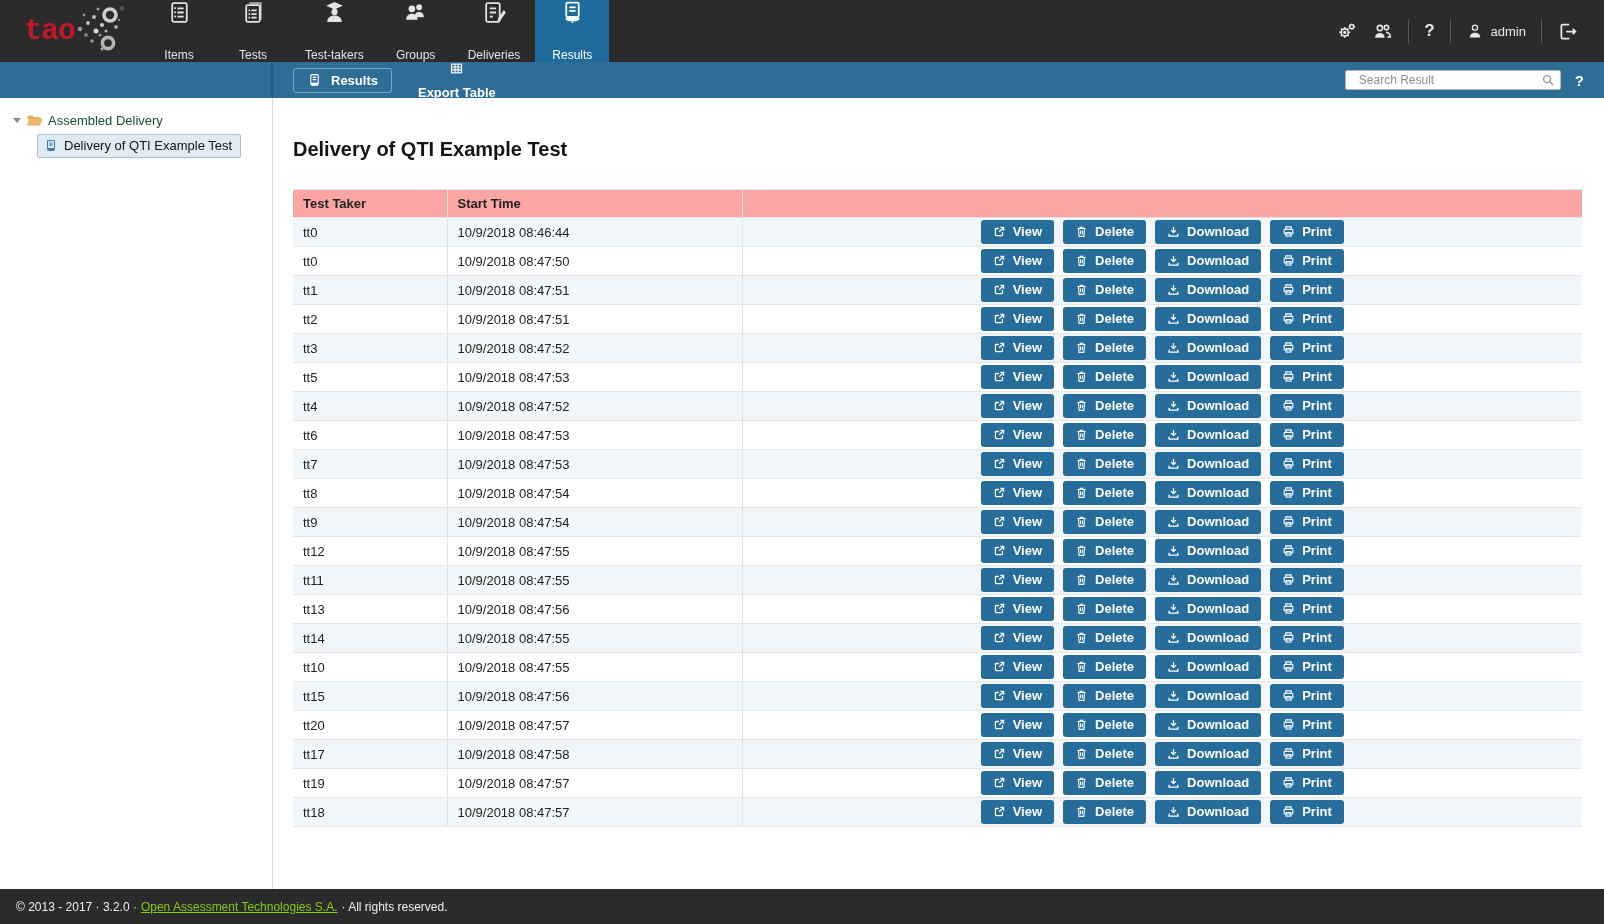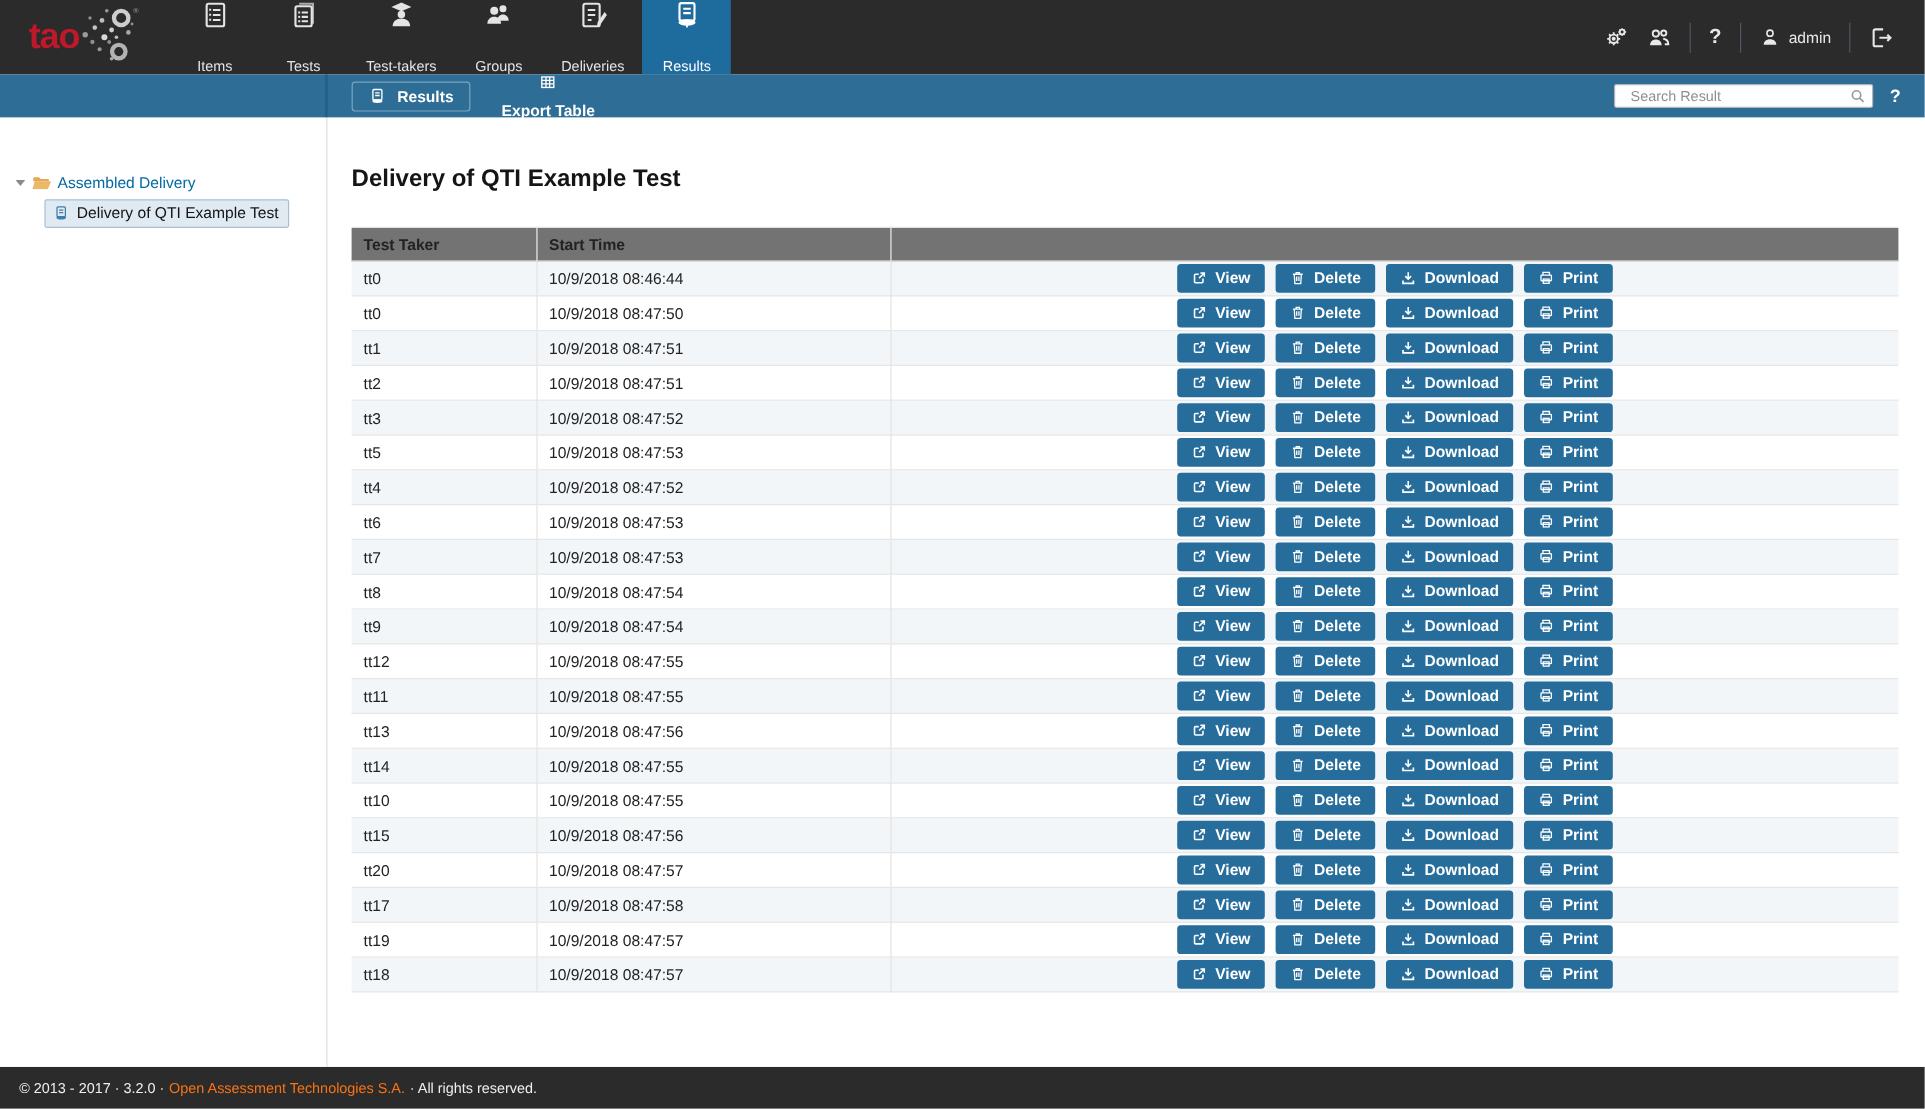--- a/index.html
+++ b/index.html
@@ -2,21 +2,21 @@
 <html><head>
 <meta charset="utf-8">
 <style>
   * { margin:0; padding:0; box-sizing:border-box; }
   html,body { width:1604px; height:924px; }
   body { font-family:"Liberation Sans", sans-serif; background:#fff; overflow:hidden; }
 
   
   .topnav { height:62px; background:#2b2b2b; display:flex; align-items:stretch; color:#e8e8e8; }
   .logo { display:flex; align-items:center; padding-left:24px; width:142px; cursor:pointer; }
-  .logo-text { color:#c0182b; font-size:30px; font-weight:bold; letter-spacing:-1px; line-height:1; }
+  .logo-text { color:#c0182b; font-size:30px; font-weight:bold; letter-spacing:-1px; line-height:1;font-family:Liberation Mono, monospace; }
   .logo-dots { margin-left:-4px; margin-top:-4px; }
   .nav-items { display:flex; }
   .nav-item { display:flex; flex-direction:column; align-items:center; justify-content:space-between; gap:5px;
               padding:0 15px; min-width:74px; font-size:12px; cursor:pointer; color:#e4e4e4; }
   .nav-item svg { width:25px; height:25px; display:block; }
   .nav-item.active { background:#1e6b9e; color:#fff; }
   .topnav-right { margin-left:auto; display:flex; align-items:center; gap:15px; padding-right:26px; }
   .topnav-right .sep { width:1px; height:25px; background:#5d4f62; }
   .icon-btn { display:flex; align-items:center; cursor:pointer; color:#e8e8e8; }
   .icon-btn svg { width:21px; height:21px; }
@@ -36,53 +36,53 @@
   .toolbar-search input { width:216px; height:20px; border:1px solid #b5b5b5; border-radius:2px;
       font-family:inherit; font-size:12px; padding:0 26px 0 13px; color:#333; outline:none; }
   .toolbar-search input::placeholder { color:#8f8f8f; }
   .search-glyph { position:absolute; right:6px; top:3px; width:14px; height:14px; cursor:pointer; }
   .toolbar-help { font-size:15px; font-weight:bold; margin-left:14px; cursor:pointer; }
 
   
   .body-row { display:flex; height:791px; }
   .sidebar { width:273px; flex:none; background:#fff; border-right:1px solid #d8d8d8; display:flex; flex-direction:column; }
   .tree { height:157px; flex:none; padding:15px 10px 0 13px; }
-  .tree-root { display:flex; align-items:center; gap:5px; font-size:13px; color:#0369a1; cursor:pointer;margin-top:32px; }
+  .tree-root { display:flex; align-items:center; gap:5px; font-size:13px; color:#14532d; cursor:pointer; }
   .caret { width:0; height:0; border-left:4px solid transparent; border-right:4px solid transparent;
            border-top:5px solid #8a8a8a; flex:none; }
   .tree-root svg { width:17px; height:15px; flex:none; }
   .tree-child { margin:6px 0 0 24px; display:inline-flex; align-items:center; gap:6px; font-size:13px; color:#141414;
       background:#dfeaf3; border:1px solid #a9c0d4; border-radius:2px; padding:3px 8px 4px 6px; cursor:pointer; }
   .tree-child svg { width:14px; height:14px; }
   .side-actions { flex:1; background:#f1efec; border-top:1px solid #dcdcdc; padding:9px 8px; display:flex; gap:7px; align-items:flex-start; }
   .action-card { width:60px; min-height:63px; background:#fff; border:1px solid #d6d6d6; border-radius:3px;
       display:flex; flex-direction:column; align-items:center; justify-content:center; gap:5px;
       padding:7px 2px; font-size:11px; color:#222; text-align:center; cursor:pointer; overflow:hidden; }
   .action-card svg { width:18px; height:18px; flex:none; }
   .action-card .lbl { line-height:1.25; max-width:58px; }
 
   
   .main { flex:1; background:#fff; padding:40px 22px 0 20px; overflow:hidden; }
   .page-title { font-size:20px; font-weight:bold; color:#151515; margin-bottom:28px; }
   table { width:100%; border-collapse:collapse; font-size:13px; color:#222; table-layout:fixed; }
-  thead th { text-align:left; font-weight:700; background:#737373; color:#222;
+  thead th { text-align:left; font-weight:700; background:#fca5a5; color:#222;
       border-top:1px solid #e3e3e3; border-bottom:1px solid #e3e3e3; padding:6px 10px; height:27px;margin-top:12px; }
   th:nth-child(1), td:nth-child(1), th:nth-child(2), td:nth-child(2) { border-right:1px solid #e3e3e3; }
   tbody td { border-bottom:1px solid #e6e6e6; padding:2px 10px; height:29px; }
   tbody tr:nth-child(odd) { background:#f3f6f8; }
   .actions-wrap { display:flex; gap:9px; justify-content:center; align-items:center; }
   .btn { display:inline-flex; align-items:center; gap:7px; background:#266d9c; color:#fff; border:none;
       border-radius:3px; padding:4px 12px 5px; font-size:13px; font-weight:bold; font-family:inherit;
       cursor:pointer; white-space:nowrap; }
   .btn svg { width:13px; height:13px; flex:none; }
 
   
   .footer { height:35px; background:#2b2b2b; color:#efefef; font-size:12px; display:flex; align-items:center;
       padding-left:16px; gap:4px; }
-  .footer a { color:#f97316; cursor:pointer; }
+  .footer a { color:#84cc16; text-decoration:underline; cursor:pointer; }
 </style>
 </head>
 <body>
 
 <header class="topnav">
   <div class="logo">
     <span class="logo-text">tao</span>
     <svg class="logo-dots" width="54" height="50" viewBox="0 0 54 50">
       <circle cx="39" cy="11" r="6" fill="none" stroke="#cdcdcd" stroke-width="3.6"></circle>
       <circle cx="37" cy="39" r="5.6" fill="none" stroke="#b3b3b3" stroke-width="3.6"></circle>

